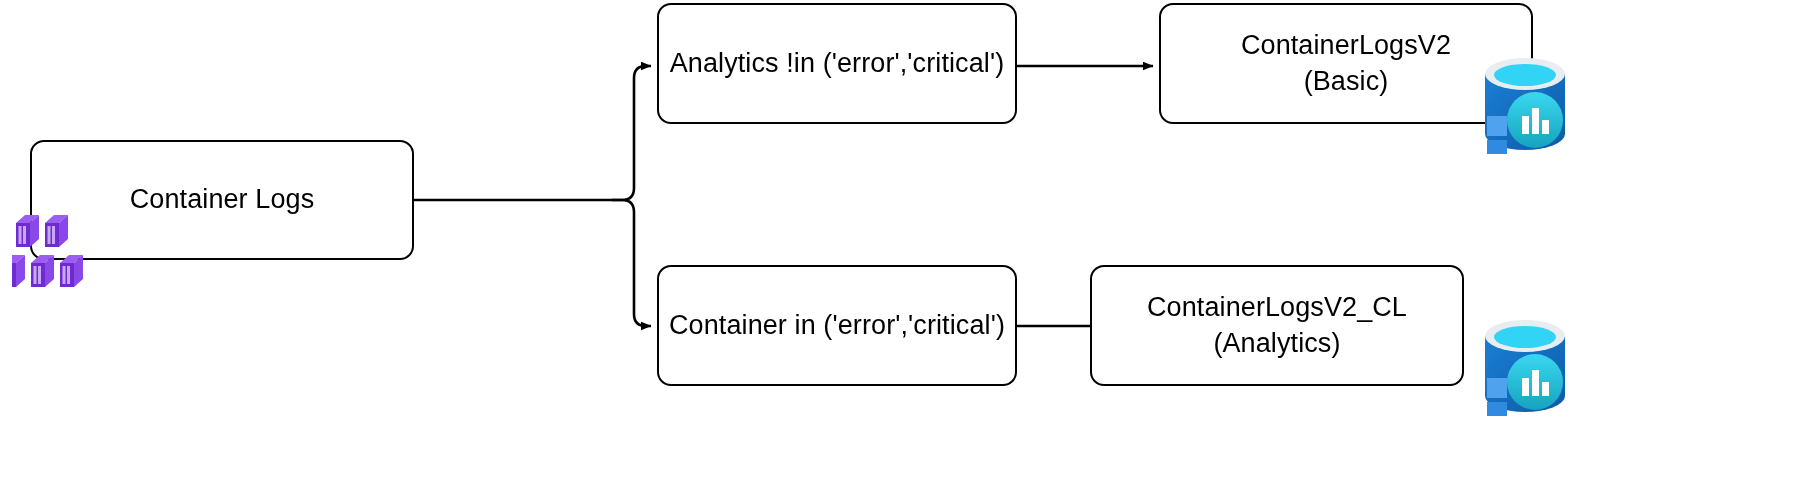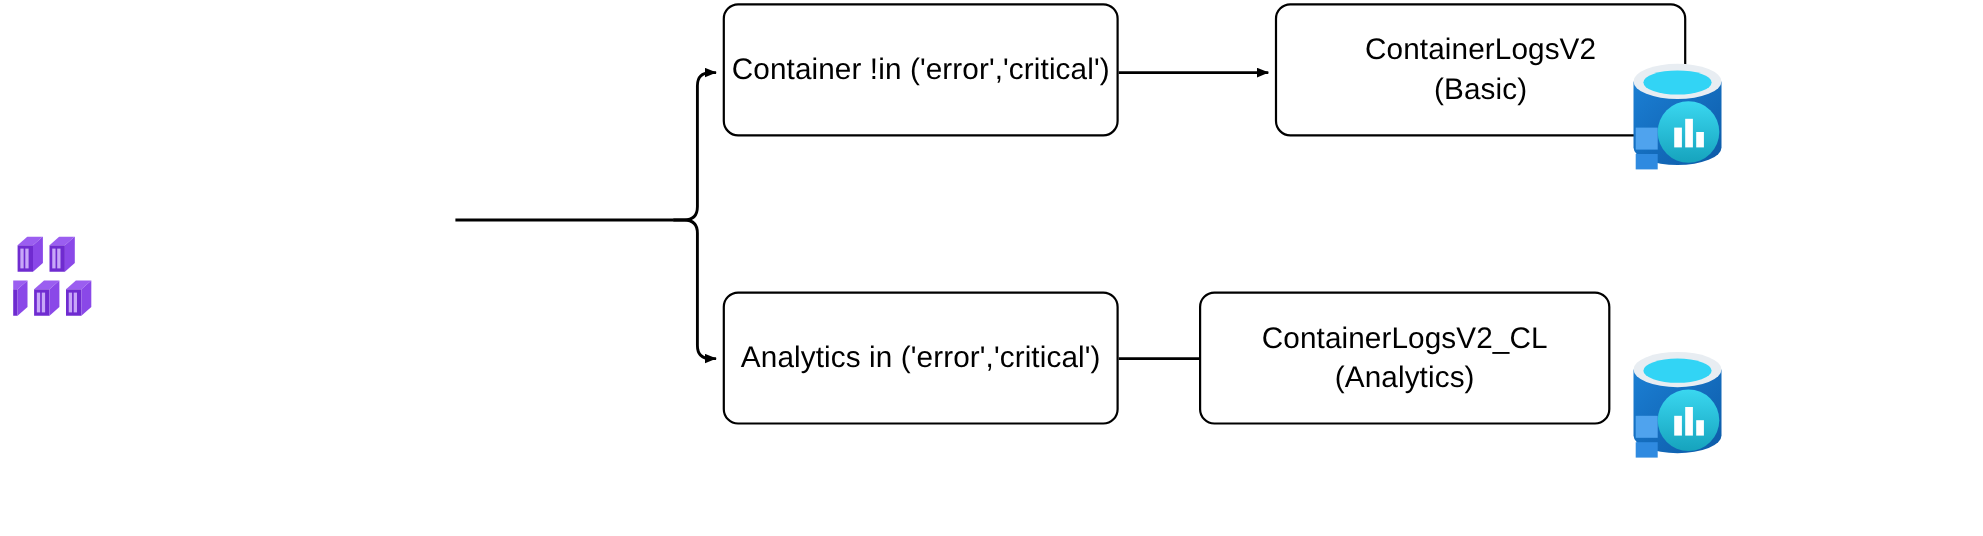--- a/index.html
+++ b/index.html
@@ -79,24 +79,25 @@
 
     <path d="M612,200 L622,200 Q634,200 634,188 L634,78 Q634,66 646,66 L646,66 L651,66" fill="none" stroke="#000000" stroke-width="2.6" marker-end="url(#arrowhead)"></path>
 
     <path d="M612,200 L622,200 Q634,200 634,212 L634,314 Q634,326 646,326 L651,326" fill="none" stroke="#000000" stroke-width="2.6" marker-end="url(#arrowhead)"></path>
 
     <path d="M1017,66 L1153,66" fill="none" stroke="#000000" stroke-width="2.6" marker-end="url(#arrowhead)"></path>
 
     <path d="M1017,326 L1153,326" fill="none" stroke="#000000" stroke-width="2.6" marker-end="url(#arrowhead)"></path>
   </svg>
 
+  <div id="node-source" class="node">Container Logs</div>
 
-  <div id="node-filter-top" class="node">Container !in ('error','critical')</div>
+  <div id="node-filter-top" class="node">Analytics !in ('error','critical')</div>
 
-  <div id="node-filter-bot" class="node">Analytics in ('error','critical')</div>
+  <div id="node-filter-bot" class="node">Container in ('error','critical')</div>
 
   <div id="node-dest-top" class="node">ContainerLogsV2
 (Basic)</div>
 
   <div id="node-dest-bot" class="node">ContainerLogsV2_CL
 (Analytics)</div>
 
   <svg class="icon-containers" viewBox="0 0 72 74" xmlns="http://www.w3.org/2000/svg">
     <g>
 

